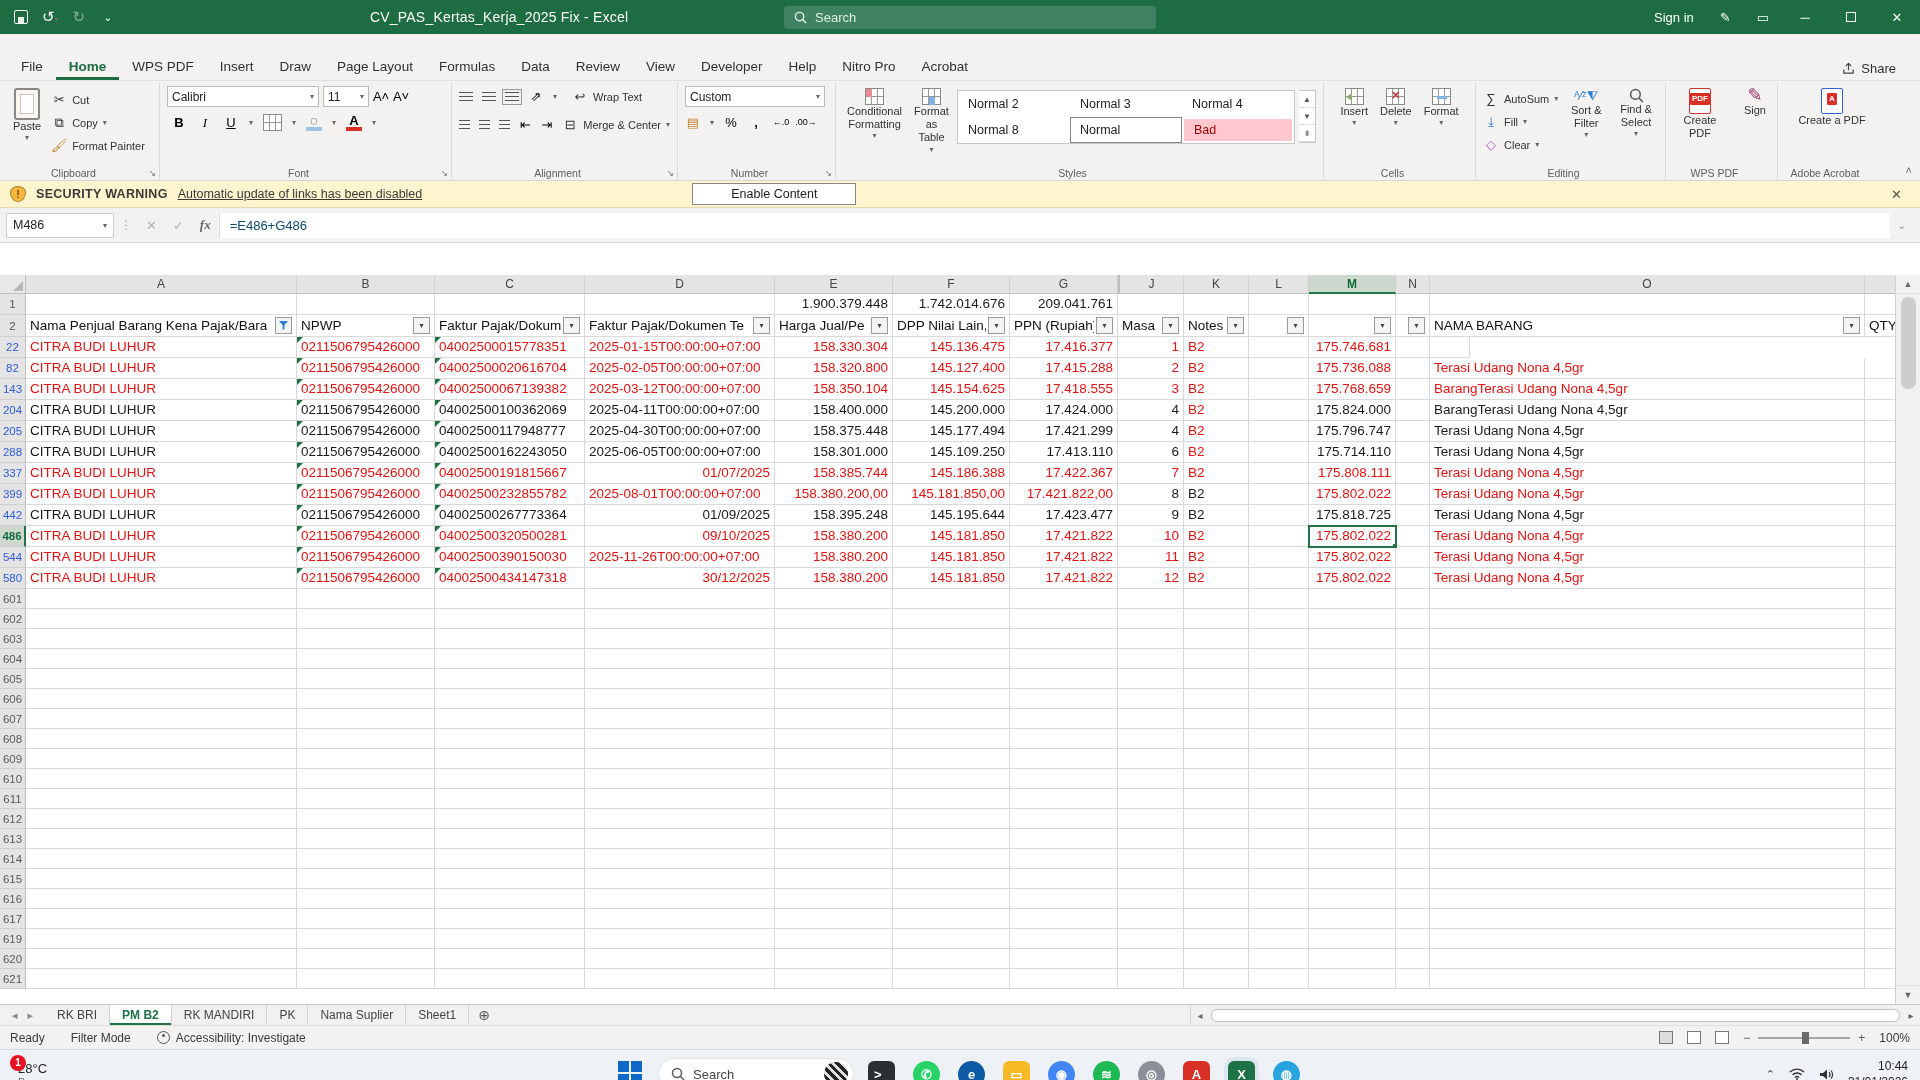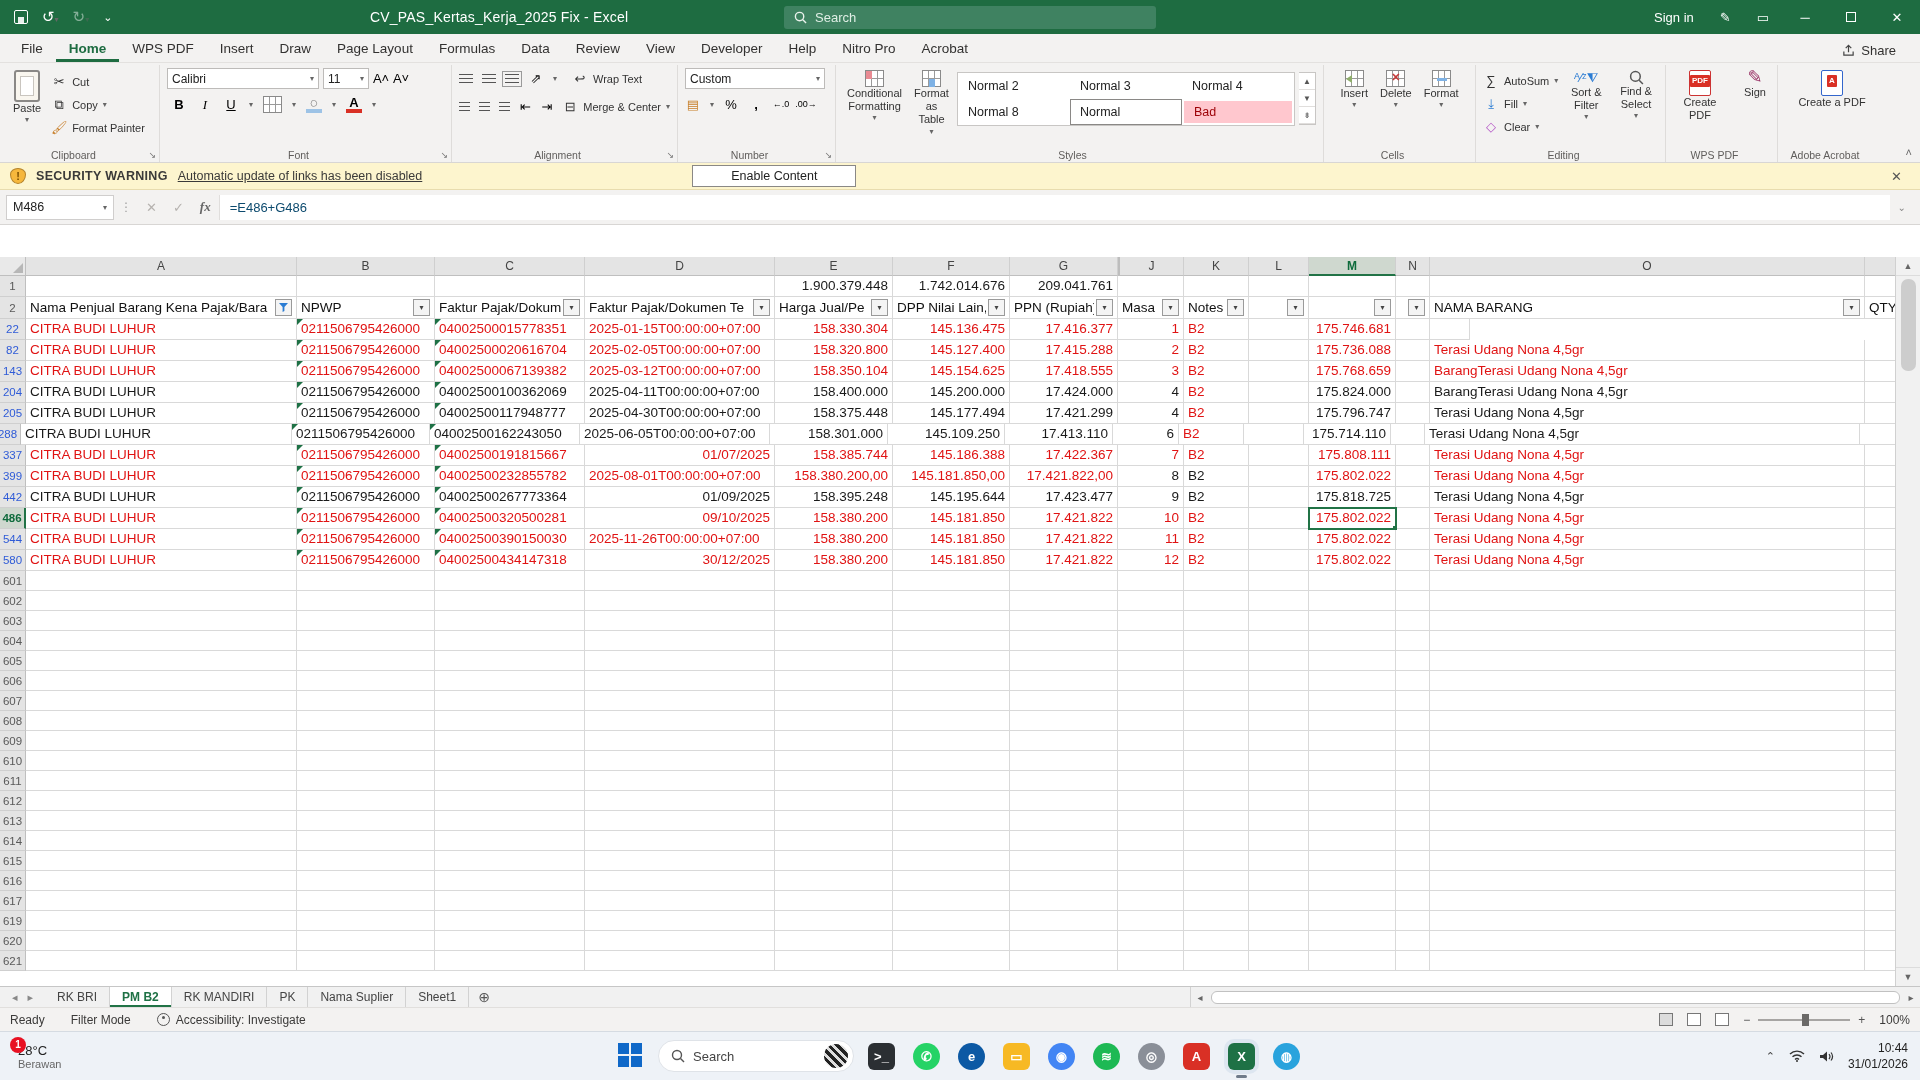--- a/index.html
+++ b/index.html
@@ -13,21 +13,21 @@
   .ico-save{width:14px;height:14px;border:1.5px solid #fff;border-radius:2px;position:relative}
   .ico-save:after{content:"";position:absolute;left:3px;top:6px;right:3px;bottom:0;background:#fff;opacity:.9}
   .tb-title{position:absolute;left:370px;font-size:14px;color:#fff;letter-spacing:.2px}
   .tb-search{position:absolute;left:784px;width:372px;height:23px;background:#3f8261;border-radius:3px;display:flex;align-items:center;gap:8px;padding:0 10px;color:#dfeee5;font-size:13px}
   .tb-right{margin-left:auto;display:flex;align-items:center;height:100%}
   .tb-right .itm{height:100%;display:flex;align-items:center;padding:0 13px;font-size:13px}
   .winbtn{width:46px;height:100%;display:flex;align-items:center;justify-content:center;font-size:13px}
   .maxbox{width:10px;height:10px;border:1px solid #fff}
 
   
-  .menubar{height:29px;background:#f3f2f1;display:flex;align-items:flex-end;padding-left:8px;border-bottom:1px solid #e3e1df;position:relative}
+  .menubar{height:47px;background:#f3f2f1;display:flex;align-items:flex-end;padding-left:8px;border-bottom:1px solid #e3e1df;position:relative}
   .mtab{padding:5px 13px 6px;font-size:13.5px;color:#323130;cursor:default}
   .mtab.active{color:#1e6c41;font-weight:bold;box-shadow:inset 0 -3px 0 #1e6c41}
   .share-btn{position:absolute;right:24px;bottom:4px;display:flex;align-items:center;gap:6px;font-size:13px;color:#323130}
 
   
   .ribbon{height:100px;background:#f3f2f1;display:flex;align-items:stretch;padding:2px 0 0 2px;position:relative;border-bottom:1px solid #d8d6d4}
   .rgroup{position:relative;display:flex;flex-direction:column;padding:3px 7px 15px;border-right:1px solid #dedcda}
   .glabel{position:absolute;bottom:1px;left:0;right:14px;text-align:center;font-size:10.5px;color:#605e5c}
   .launcher{position:absolute;bottom:2px;right:3px;font-size:9px;color:#777}
   .rbig{display:flex;flex-direction:column;align-items:center;justify-content:flex-start;font-size:11px;color:#333;text-align:center;line-height:1.2;padding:2px 4px}
@@ -614,21 +614,21 @@
         <div class="gcell trunc blk ar" style="width: 117px; flex: 0 0 auto;">145.177.494</div>
         <div class="gcell trunc blk ar" style="width: 108px; flex: 0 0 auto;">17.421.299</div>
         <div class="gcell trunc blk ar" style="width: 66px; flex: 0 0 auto;">4</div>
         <div class="gcell trunc red" style="width: 65px; flex: 0 0 auto;">B2</div>
         <div class="gcell trunc blk" style="width: 60px; flex: 0 0 auto;"></div>
         <div class="gcell trunc blk ar" style="width: 87px; flex: 0 0 auto;">175.796.747</div>
         <div class="gcell trunc blk" style="width: 34px; flex: 0 0 auto;"></div>
         <div class="gcell trunc blk" style="width: 435px; flex: 0 0 auto;">Terasi Udang Nona 4,5gr</div>
         <div class="gcell trunc blk" style="width: 40px; flex: 0 0 auto;"></div>
       </div>
-      <div class="grow" style="height: 21px; justify-content: center;">
+      <div class="grow" style="height: 21px;">
         <div class="gutter blue">288</div>
         <div class="gcell trunc blk" style="width: 271px; flex: 0 0 auto;">CITRA BUDI LUHUR</div>
         <div class="gcell trunc blk" style="width: 138px; flex: 0 0 auto;">0211506795426000<i class="tri"></i></div>
         <div class="gcell trunc blk" style="width: 150px; flex: 0 0 auto;">04002500162243050<i class="tri"></i></div>
         <div class="gcell trunc blk" style="width: 190px; flex: 0 0 auto;">2025-06-05T00:00:00+07:00</div>
         <div class="gcell trunc blk ar" style="width: 118px; flex: 0 0 auto;">158.301.000</div>
         <div class="gcell trunc blk ar" style="width: 117px; flex: 0 0 auto;">145.109.250</div>
         <div class="gcell trunc blk ar" style="width: 108px; flex: 0 0 auto;">17.413.110</div>
         <div class="gcell trunc blk ar" style="width: 66px; flex: 0 0 auto;">6</div>
         <div class="gcell trunc red" style="width: 65px; flex: 0 0 auto;">B2</div>

